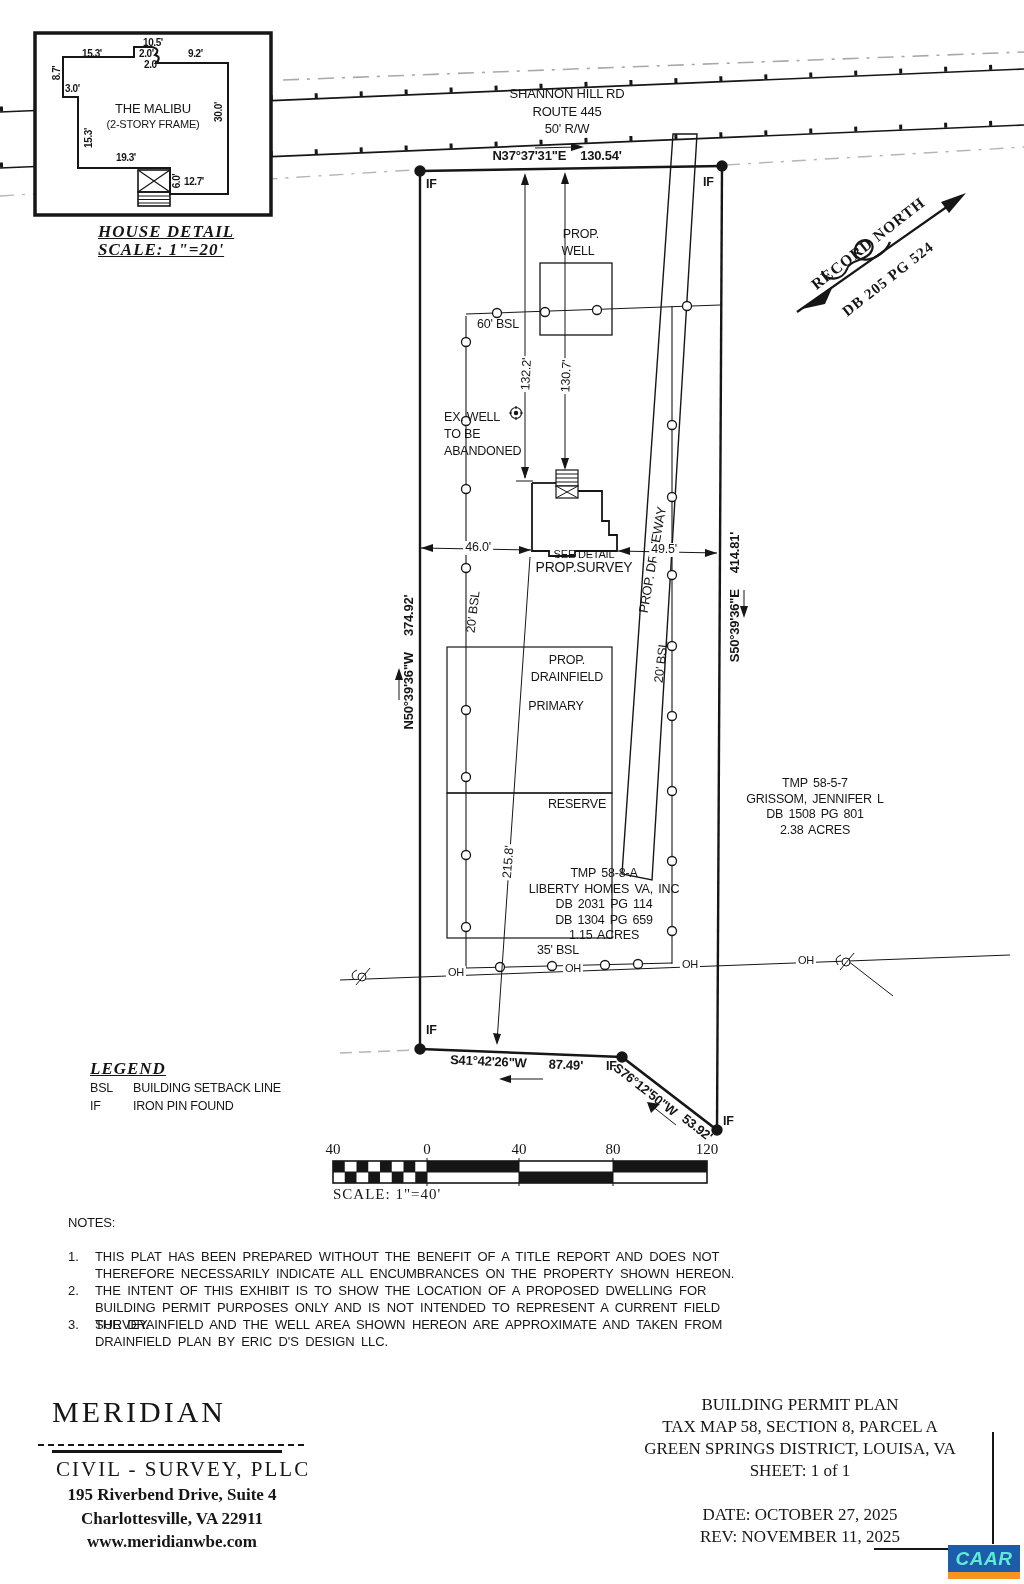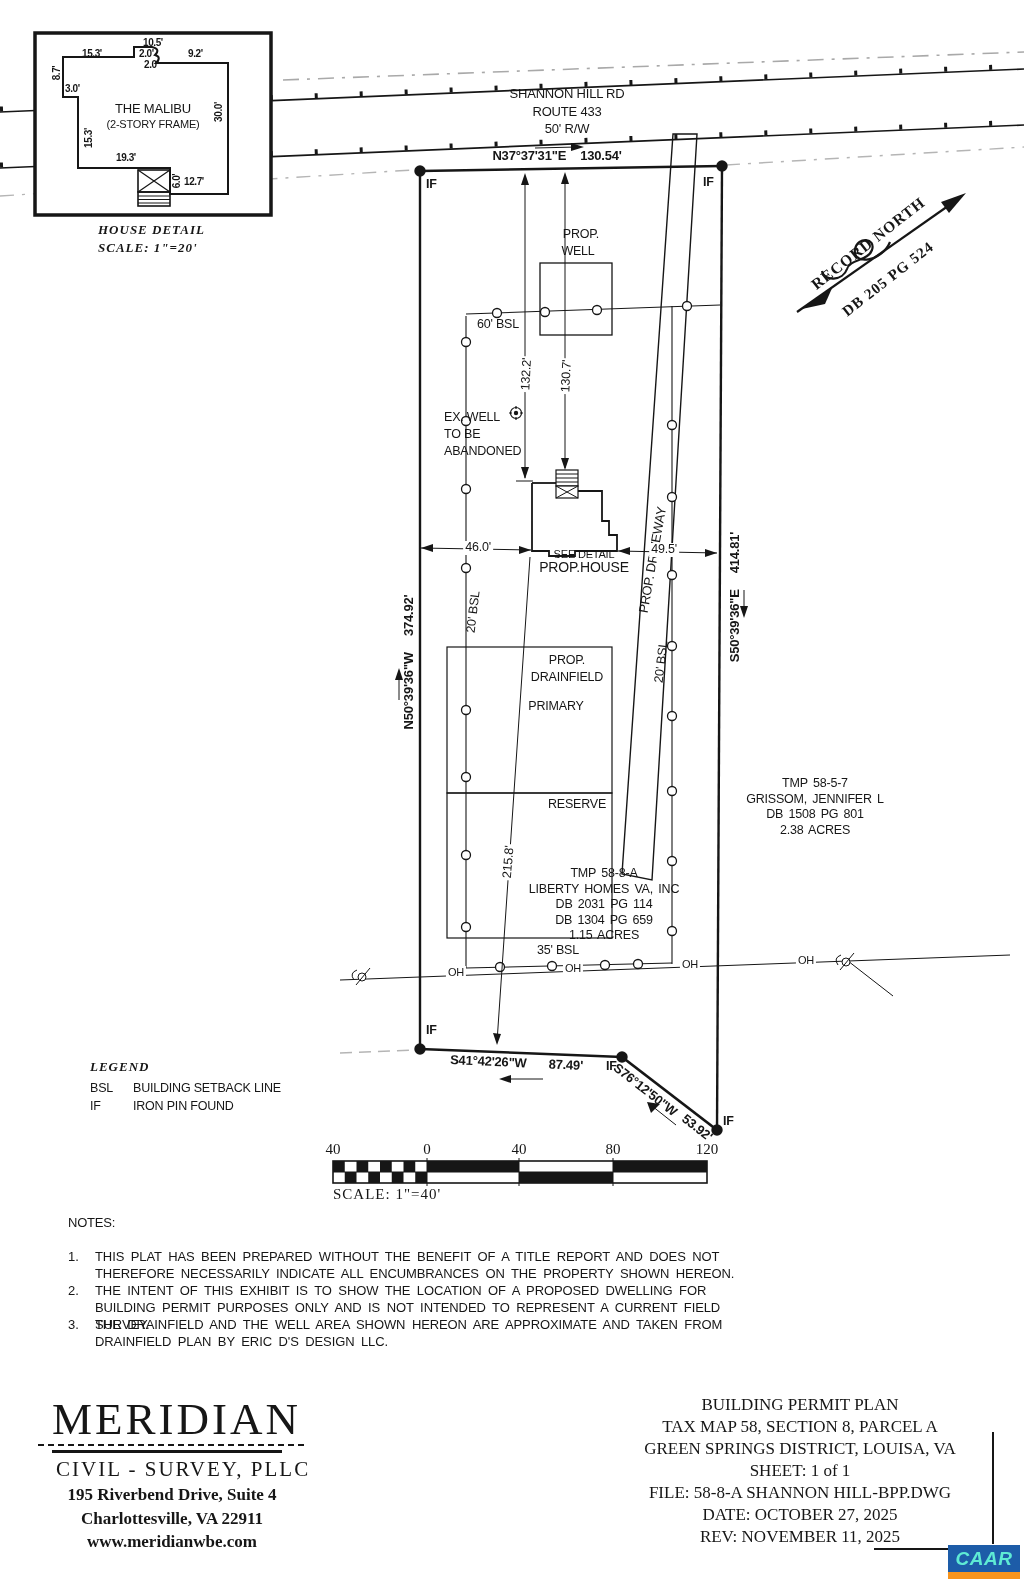--- a/index.html
+++ b/index.html
@@ -7,21 +7,21 @@
          font-family:"Liberation Sans","DejaVu Sans",sans-serif;color:#161616;}
   svg.linework{position:absolute;left:0;top:0;z-index:1;}
   .lbl{position:absolute;z-index:3;white-space:nowrap;color:#161616;letter-spacing:-0.2px;
        font-family:"Liberation Sans","DejaVu Sans",sans-serif;font-size:12.5px;line-height:1.1;}
   .c{transform:translateX(-50%);}
   .rot{transform:translate(-50%,-50%) rotate(-90deg);transform-origin:center;}
   .bold{font-weight:bold;}
   .bg{background:#fff;padding:0 2px;}
   .tiny{font-size:10px;letter-spacing:-0.4px;}
   .serif{font-family:"Liberation Serif","DejaVu Serif",serif;letter-spacing:0;}
-  .cap{font-weight:bold;font-style:italic;font-size:13px;letter-spacing:1px;}
+  .cap{font-weight:bold;font-style:italic;font-size:17px;letter-spacing:1px;text-decoration:underline;}
   .block{text-align:center;line-height:15.5px;letter-spacing:-0.2px;word-spacing:2px;}
   .noteitem{position:absolute;z-index:3;font-size:13px;line-height:17px;word-spacing:3px;letter-spacing:-0.1px;}
   .tb{font-size:17px;line-height:22px;}
   #caar{position:absolute;left:948px;top:1545px;width:72px;height:34px;z-index:4;}
   #caar .blue{position:absolute;left:0;top:0;width:72px;height:27px;background:#1d5ca8;
               display:flex;align-items:center;justify-content:center;}
   #caar .blue span{color:#5eead4;font-weight:bold;font-style:italic;font-size:19px;letter-spacing:0.5px;}
   #caar .orange{position:absolute;left:0;top:27px;width:72px;height:7px;background:#f7941e;}
 </style>
 </head>
@@ -205,21 +205,21 @@
 <div class="lbl tiny bold rot" style="left:218px;top:112px;">30.0'</div>
 <div class="lbl tiny bold" style="left:116px;top:152px;">19.3'</div>
 <div class="lbl tiny bold rot" style="left:176px;top:181px;">6.0'</div>
 <div class="lbl tiny bold" style="left:184px;top:176px;">12.7'</div>
 <div class="lbl c" style="left:153px;top:102px;font-size:13px;">THE MALIBU</div>
 <div class="lbl c" style="left:153px;top:118px;font-size:11px;">(2-STORY FRAME)</div>
 <div class="lbl serif cap" style="left:98px;top:223px;">HOUSE DETAIL</div>
 <div class="lbl serif cap" style="left:98px;top:241px;">SCALE:  1"=20'</div>
 
 <div class="lbl c" style="left:567px;top:87px;font-size:13px;">SHANNON HILL RD</div>
-<div class="lbl c" style="left:567px;top:105px;font-size:13px;">ROUTE 433</div>
+<div class="lbl c" style="left:567px;top:105px;font-size:13px;">ROUTE 445</div>
 <div class="lbl c" style="left:567px;top:122px;font-size:13px;">50' R/W</div>
 
 <div class="lbl serif bold" style="left:868px;top:243px;font-size:15.5px;transform:translate(-50%,-50%) rotate(-38deg);letter-spacing:1px;">RECORD NORTH</div>
 <div class="lbl serif bold" style="left:888px;top:279px;font-size:15px;transform:translate(-50%,-50%) rotate(-38deg);letter-spacing:1px;">DB 205 PG 524</div>
 
 <div class="lbl bold" style="left:557px;top:149px;font-size:13px;transform:translateX(-50%);">
   <span>N37°37'31"E</span><span style="display:inline-block;width:14px;"></span><span>130.54'</span>
 </div>
 <div class="lbl bold rot" style="left:409px;top:662px;font-size:13px;">
   <span>N50°39'36"W</span><span style="display:inline-block;width:16px;"></span><span>374.92'</span>
@@ -252,21 +252,21 @@
   <div>DB 1304 PG 659</div>
   <div>1.15 ACRES</div>
 </div>
 
 <div class="lbl c" style="left:581px;top:228px;">PROP.</div>
 <div class="lbl c" style="left:578px;top:245px;">WELL</div>
 <div class="lbl" style="left:444px;top:411px;">EX. WELL</div>
 <div class="lbl" style="left:444px;top:428px;">TO BE</div>
 <div class="lbl" style="left:444px;top:445px;">ABANDONED</div>
 <div class="lbl" style="left:653px;top:560px;font-size:13px;transform:translate(-50%,-50%) rotate(-80deg);">PROP. DRIVEWAY</div>
-<div class="lbl c" style="left:584px;top:560px;font-size:14px;">PROP.HOUSE</div>
+<div class="lbl c" style="left:584px;top:560px;font-size:14px;">PROP.SURVEY</div>
 <div class="lbl c" style="left:584px;top:548px;font-size:11px;">SEE DETAIL</div>
 <div class="lbl c" style="left:567px;top:654px;">PROP.</div>
 <div class="lbl c" style="left:567px;top:671px;">DRAINFIELD</div>
 <div class="lbl c" style="left:556px;top:700px;">PRIMARY</div>
 <div class="lbl c" style="left:577px;top:798px;">RESERVE</div>
 <div class="lbl" style="left:477px;top:318px;">60' BSL</div>
 <div class="lbl" style="left:474px;top:612px;transform:translate(-50%,-50%) rotate(-83deg);">20' BSL</div>
 <div class="lbl" style="left:662px;top:662px;transform:translate(-50%,-50%) rotate(-83deg);">20' BSL</div>
 <div class="lbl" style="left:537px;top:944px;">35' BSL</div>
 <div class="lbl bg" style="left:527px;top:374px;transform:translate(-50%,-50%) rotate(-87deg);">132.2'</div>
@@ -293,33 +293,32 @@
 <div class="lbl serif" style="left:333px;top:1186px;font-size:15px;letter-spacing:1px;">SCALE:  1"=40'</div>
 
 <div class="lbl" style="left:68px;top:1216px;font-size:13px;">NOTES:</div>
 <div class="noteitem" style="left:68px;top:1248px;">1.</div>
 <div class="noteitem" style="left:95px;top:1248px;width:640px;white-space:normal;">THIS PLAT HAS BEEN PREPARED WITHOUT THE BENEFIT OF A TITLE REPORT AND DOES NOT THEREFORE NECESSARILY INDICATE ALL ENCUMBRANCES ON THE PROPERTY SHOWN HEREON.</div>
 <div class="noteitem" style="left:68px;top:1282px;">2.</div>
 <div class="noteitem" style="left:95px;top:1282px;width:640px;white-space:normal;">THE INTENT OF THIS EXHIBIT IS TO SHOW THE LOCATION OF A PROPOSED DWELLING FOR BUILDING PERMIT PURPOSES ONLY AND IS NOT INTENDED TO REPRESENT A CURRENT FIELD SURVEY.</div>
 <div class="noteitem" style="left:68px;top:1316px;">3.</div>
 <div class="noteitem" style="left:95px;top:1316px;width:640px;white-space:normal;">THE DRAINFIELD AND THE WELL AREA SHOWN HEREON ARE APPROXIMATE AND TAKEN FROM DRAINFIELD PLAN BY ERIC D'S DESIGN LLC.</div>
 
-<div class="lbl serif" style="left:52px;top:1395px;font-size:45px;letter-spacing:3px;">MERIDIAN</div>
+<div class="lbl serif" style="left:52px;top:1395px;font-size:30px;letter-spacing:3px;">MERIDIAN</div>
 <div style="position:absolute;left:38px;top:1444px;width:266px;border-top:2px dashed #161616;z-index:3;"></div>
 <div style="position:absolute;left:52px;top:1450px;width:230px;height:3px;background:#161616;z-index:3;"></div>
 <div class="lbl serif" style="left:56px;top:1458px;font-size:21px;letter-spacing:2px;">CIVIL - SURVEY, PLLC</div>
 <div class="lbl serif bold c" style="left:172px;top:1486px;font-size:17px;">195 Riverbend Drive, Suite 4</div>
 <div class="lbl serif bold c" style="left:172px;top:1510px;font-size:17px;">Charlottesville, VA 22911</div>
 <div class="lbl serif bold c" style="left:172px;top:1533px;font-size:17px;">www.meridianwbe.com</div>
 
 <div class="lbl serif tb c" style="left:800px;top:1394px;">BUILDING PERMIT PLAN</div>
 <div class="lbl serif tb c" style="left:800px;top:1416px;">TAX MAP 58, SECTION 8, PARCEL A</div>
 <div class="lbl serif tb c" style="left:800px;top:1438px;">GREEN SPRINGS DISTRICT, LOUISA, VA</div>
 <div class="lbl serif tb c" style="left:800px;top:1460px;">SHEET: 1 of  1</div>
-<div class="lbl serif tb c" style="left:800px;top:1482px;">FILE: 58-8-A SHANNON HILL-BPP.DWG</div>
 <div class="lbl serif tb c" style="left:800px;top:1504px;">DATE: OCTOBER 27, 2025</div>
 <div class="lbl serif tb c" style="left:800px;top:1526px;">REV: NOVEMBER 11, 2025</div>
 
 <div id="caar">
   <div class="blue">
     <span>CAAR</span>
   </div>
   <div class="orange"></div>
 </div>
 

